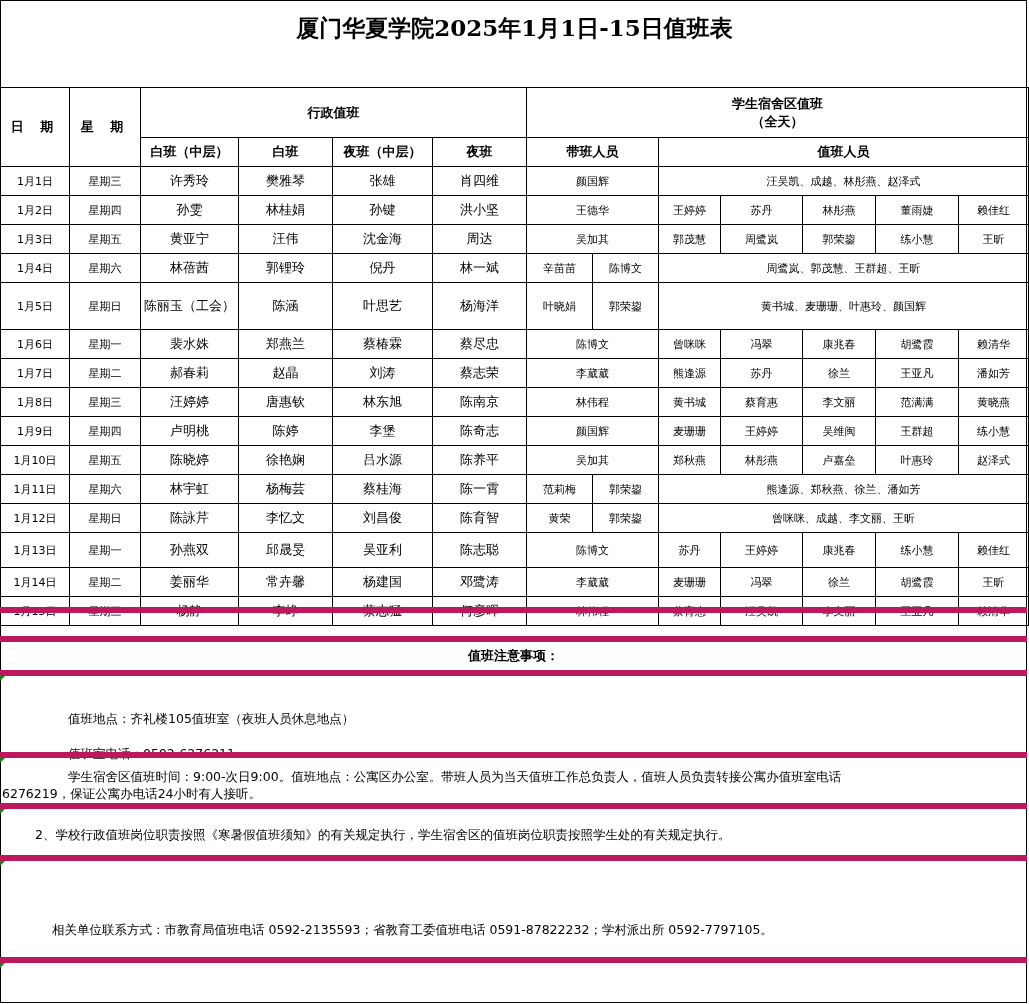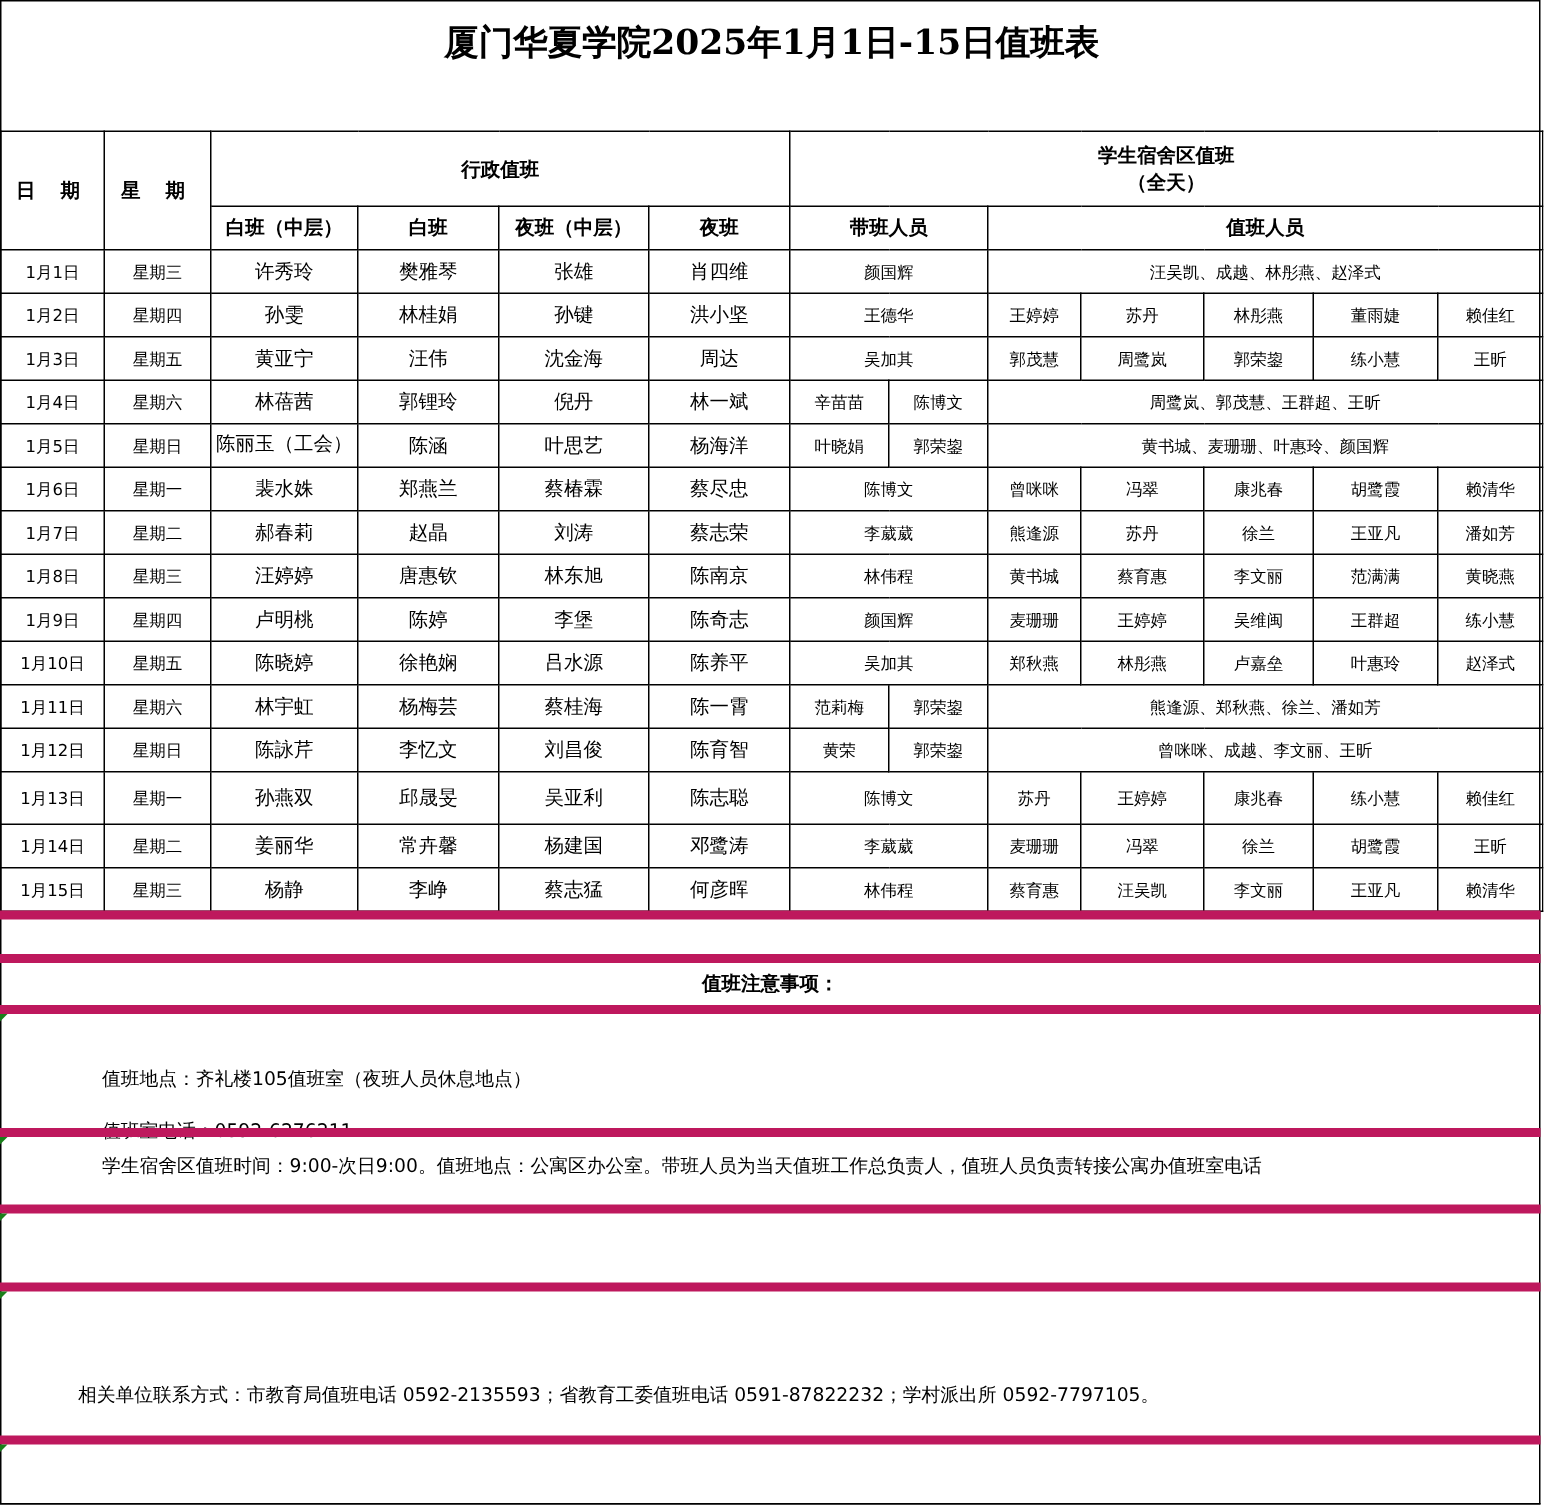--- a/index.html
+++ b/index.html
@@ -103,21 +103,21 @@
         <td class="small">1月4日</td>
         <td class="small">星期六</td>
         <td class="name">林蓓茜</td>
         <td class="name">郭锂玲</td>
         <td class="name">倪丹</td>
         <td class="name">林一斌</td>
         <td class="small">辛苗苗</td>
         <td class="small">陈博文</td>
         <td class="small" colspan="5">周鹭岚、郭茂慧、王群超、王昕</td>
       </tr>
-      <tr style="height: 29px;">
+      <tr style="height: 47px;">
         <td class="small">1月5日</td>
         <td class="small">星期日</td>
         <td class="name wrapcell">陈丽玉（工会）</td>
         <td class="name">陈涵</td>
         <td class="name">叶思艺</td>
         <td class="name">杨海洋</td>
         <td class="small">叶晓娟</td>
         <td class="small">郭荣鋆</td>
         <td class="small" colspan="5">黄书城、麦珊珊、叶惠玲、颜国辉</td>
       </tr>
@@ -264,24 +264,26 @@
 
 <div class="block" style="top:670px;height:82px;">
   <span class="tri"></span>
   <div class="p" style="left:68px;top:35px;">值班地点：齐礼楼105值班室（夜班人员休息地点）</div>
   <div class="p" style="left:68px;top:70px;">值班室电话：0592-6276211</div>
 </div>
 
 <div class="block" style="top:752px;height:51px;">
   <span class="tri"></span>
   <div class="p" style="left:68px;top:11px;">学生宿舍区值班时间：9:00-次日9:00。值班地点：公寓区办公室。带班人员为当天值班工作总负责人，值班人员负责转接公寓办值班室电话</div>
+  <div class="p" style="left:2px;top:28px;">6276219，保证公寓办电话24小时有人接听。</div>
 </div>
 
 <div class="block" style="top:803px;height:52px;">
   <span class="tri"></span>
+  <div class="p" style="left:35px;top:18px;">2、学校行政值班岗位职责按照《寒暑假值班须知》的有关规定执行，学生宿舍区的值班岗位职责按照学生处的有关规定执行。</div>
 </div>
 
 <div class="block" style="top:855px;height:102px;">
   <span class="tri"></span>
   <div class="p" style="left:52px;top:61px;">相关单位联系方式：市教育局值班电话 0592-2135593；省教育工委值班电话 0591-87822232；学村派出所 0592-7797105。</div>
 </div>
 
 <div class="block" style="top:957px;height:46px;border-bottom:1px solid #000;">
   <span class="tri"></span>
 </div>

